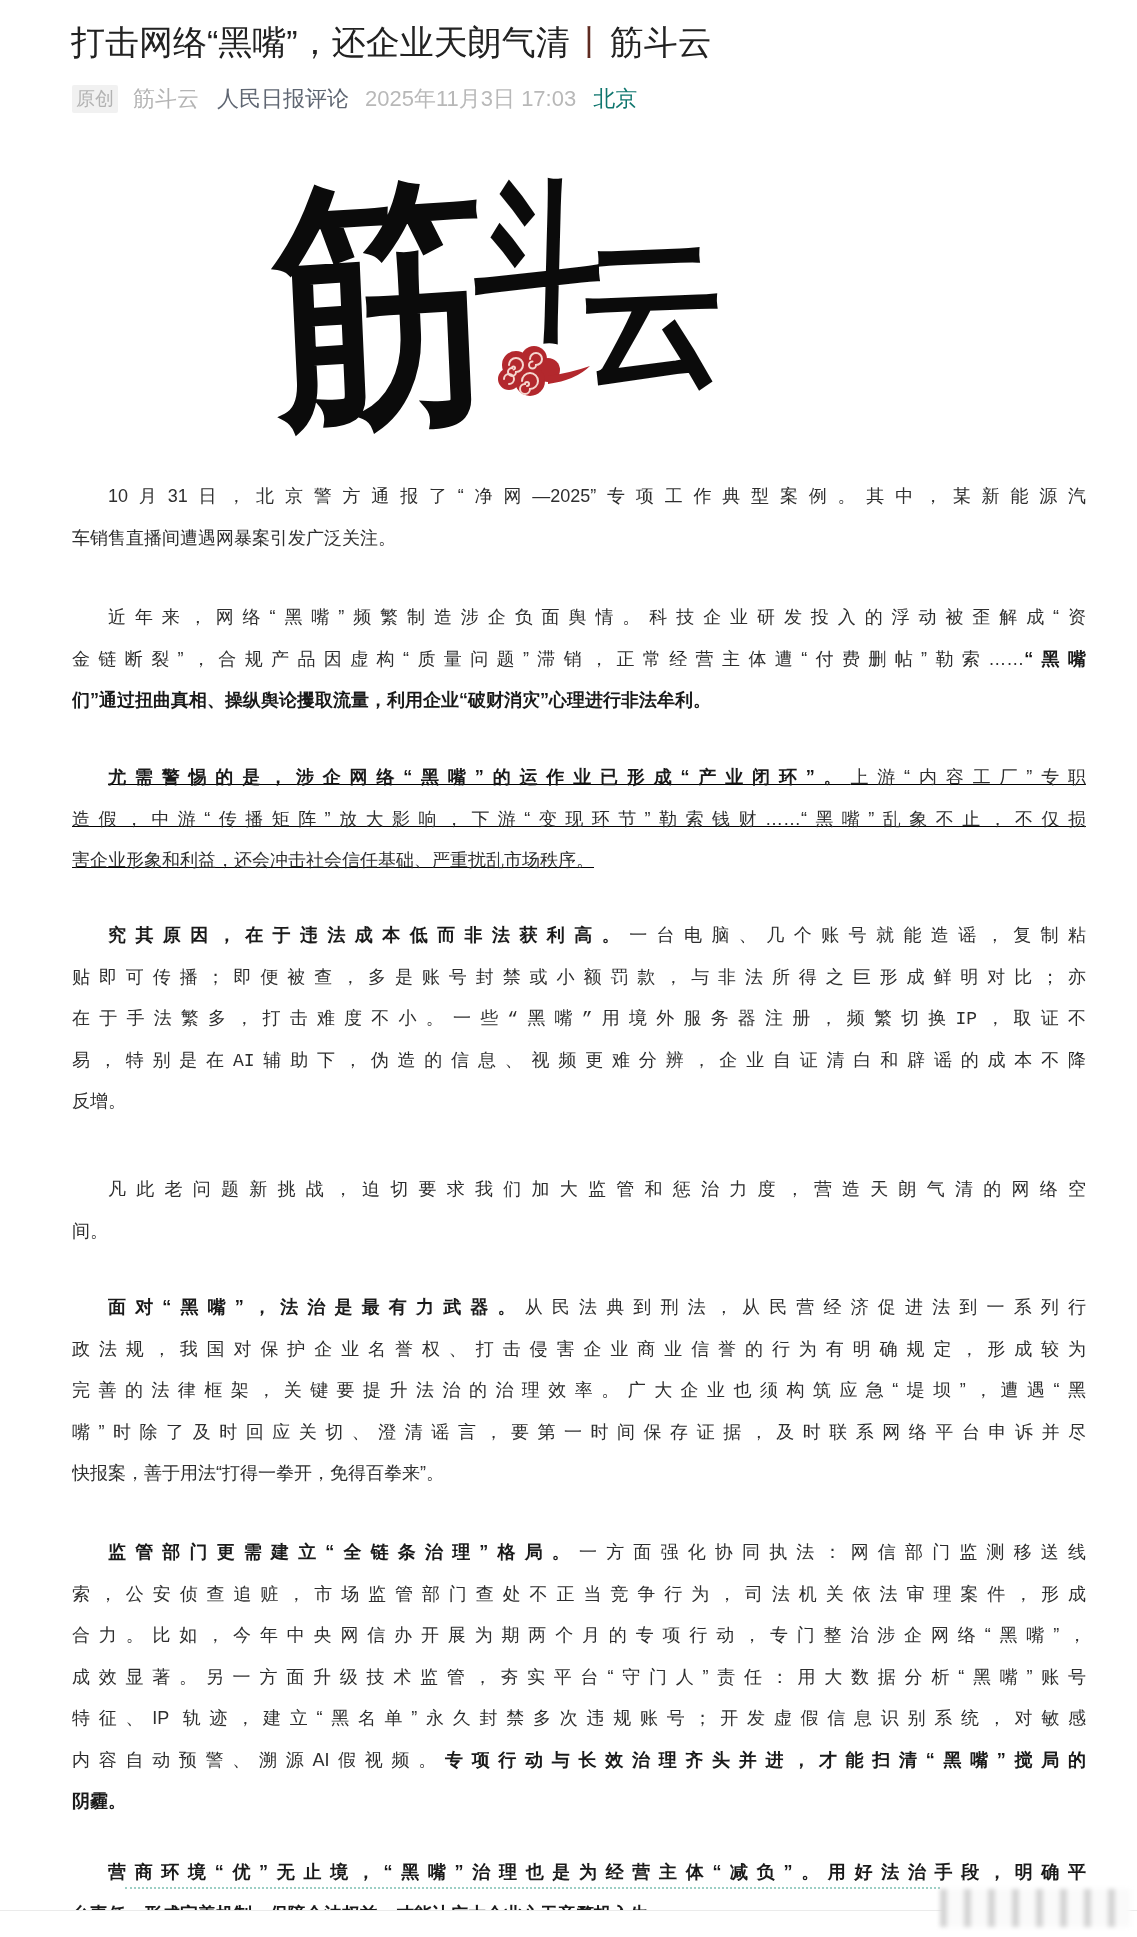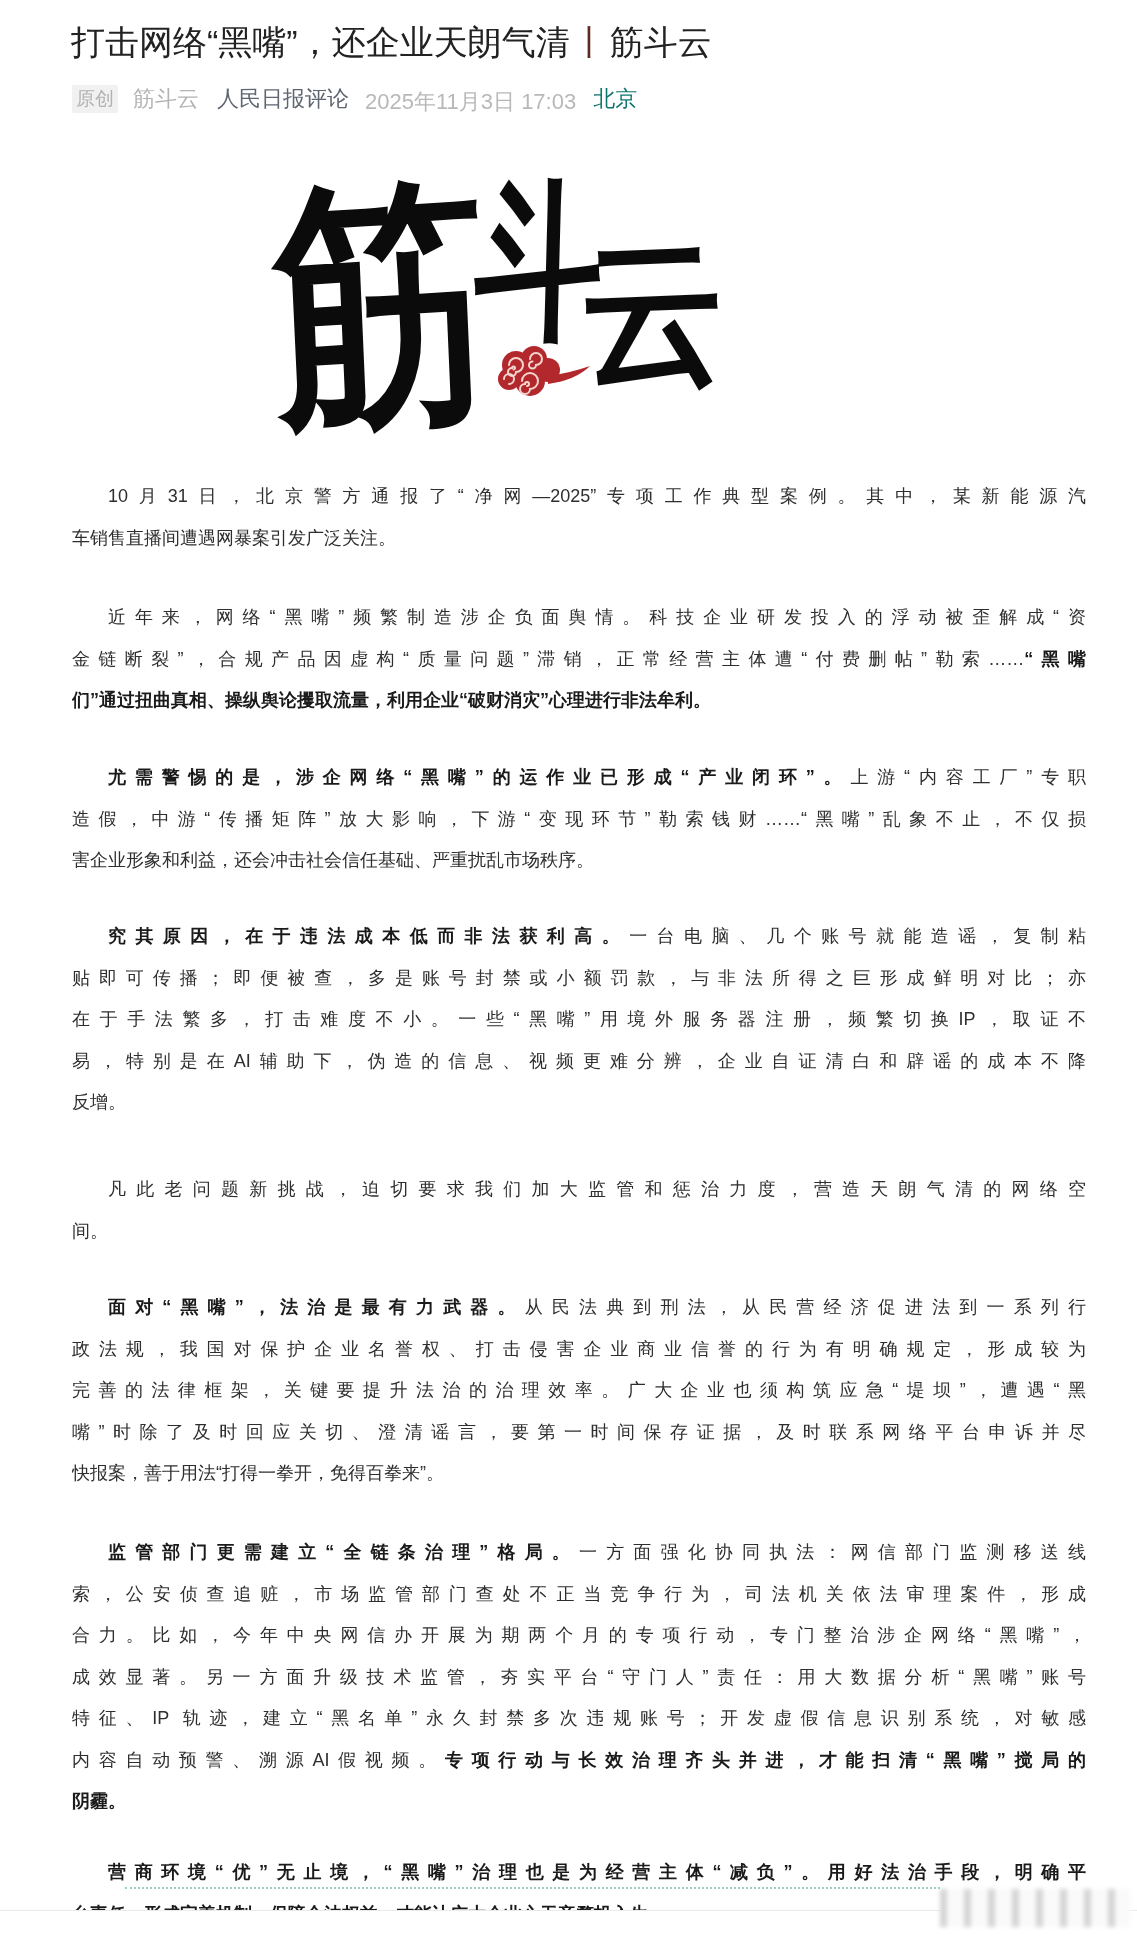--- a/index.html
+++ b/index.html
@@ -10,21 +10,21 @@
     }
     
     .title {
       position: absolute; left: 71px; top: 22px;
       font-size: 34px; line-height: 40px; color: #222222;
       white-space: nowrap;
     }
     .title .sep { color: #5e2a20; margin: 0 3px; }
     .meta {
       position: absolute; left: 72px; top: 85px; height: 28px;
-      display: flex; align-items: center;
+      display: flex; align-items: flex-end;
       font-size: 22px; line-height: 28px; white-space: nowrap;
     }
     .badge {
       width: 46px; height: 28px; background: #f1f1f1; color: #b2b2b2;
       font-size: 19px; line-height: 28px; text-align: center; border-radius: 2px;
     }
     .author { margin-left: 15px; color: #b3b3b3; }
     .source { margin-left: 18px; color: #5f6672; }
     .date   { margin-left: 16px; color: #b8b8b8; margin-top: 6px; }
     .loc    { margin-left: 17px; color: #0f766e; }
@@ -41,22 +41,22 @@
     .lc.c3 { left: 573px; top: 232px; font-size: 160px; transform: scale(0.9, 1.0) rotate(-2deg); }
     .cloud { position: absolute; left: 490px; top: 343px; width: 100px; height: 55px; }
 
     
     #article {
       position: absolute; left: 72px; top: 0; width: 1014px; height: 1910px; overflow: hidden;
     }
     .para { position: absolute; left: 0; width: 1014px; }
     .para:nth-child(1) { top: 476px; }
     .para:nth-child(2) { top: 597px; }
-    .para:nth-child(3) { top: 757px; }
-    .para:nth-child(4) { top: 916px; }
+    .para:nth-child(3) { top: 757px; text-decoration: underline; }
+    .para:nth-child(4) { top: 916px; font-family: Liberation Mono, monospace; }
     .para:nth-child(5) { top: 1169px; }
     .para:nth-child(6) { top: 1287px; }
     .para:nth-child(7) { top: 1532px; }
     .para:nth-child(8) { top: 1852px; }
     .line {
       height: 41.5px; line-height: 41.5px; font-size: 18px; color: #2e2e2e;
       text-align: justify; text-align-last: justify; white-space: nowrap;
     }
     .line.first { text-indent: 2em; }
     .line.last { text-align-last: left; }

